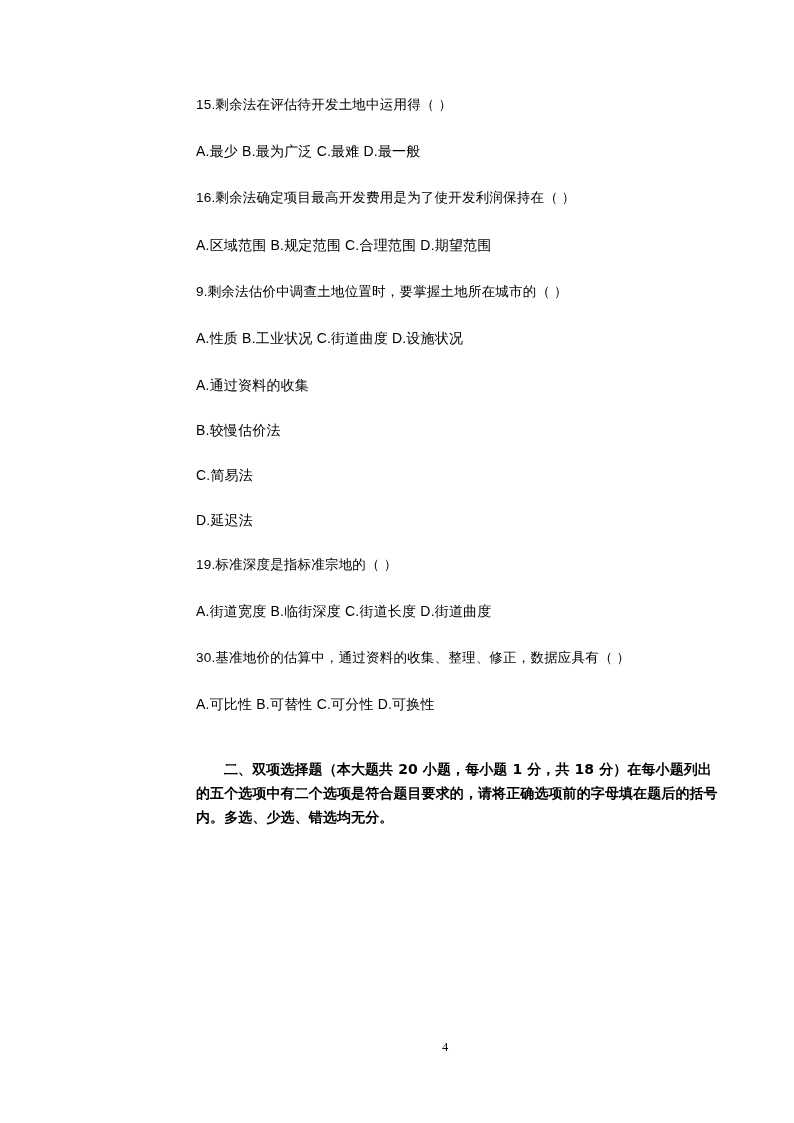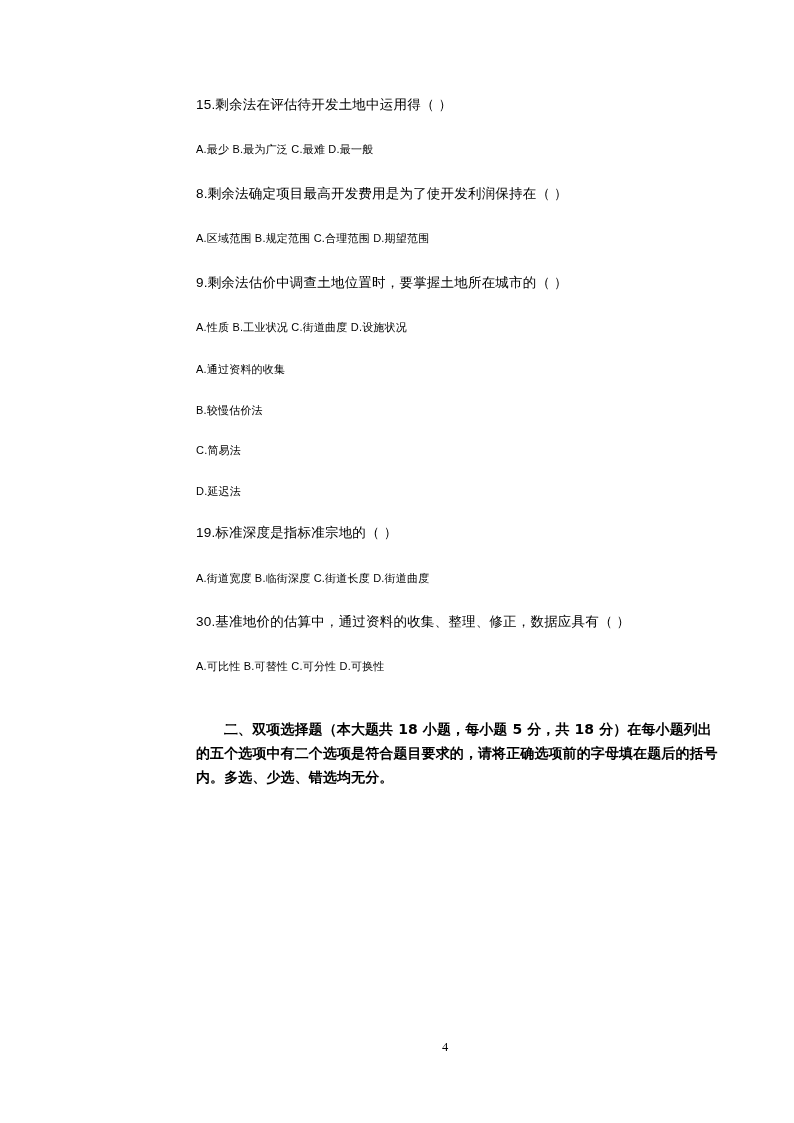--- a/index.html
+++ b/index.html
@@ -26,21 +26,21 @@
   .question {
     margin-bottom: 0;
   }
   .q-stem {
     font-size: 13.5px;
     line-height: 1.5;
     margin: 0 0 26px 0;
     letter-spacing: 0.2px;
   }
   .q-options {
-    font-size: 11px;
+    font-size: 14px;
     line-height: 1.5;
     margin: 0 0 26px 0;
     letter-spacing: 0.2px;
   }
   .q-options.stacked {
     margin: 0 0 24px 0;
   }
   .section-heading {
     font-family: "DejaVu Sans", sans-serif;
     font-weight: bold;
@@ -64,21 +64,21 @@
 <body>
 
 <div class="page">
 
   <div class="question">
     <p class="q-stem">15.剩余法在评估待开发土地中运用得（  ）</p>
     <p class="q-options">A.最少  B.最为广泛  C.最难  D.最一般</p>
   </div>
 
   <div class="question">
-    <p class="q-stem">8.剩余法确定项目最高开发费用是为了使开发利润保持在（  ）</p>
+    <p class="q-stem">16.剩余法确定项目最高开发费用是为了使开发利润保持在（  ）</p>
     <p class="q-options">A.区域范围  B.规定范围  C.合理范围  D.期望范围</p>
   </div>
 
   <div class="question">
     <p class="q-stem">9.剩余法估价中调查土地位置时，要掌握土地所在城市的（  ）</p>
     <p class="q-options">A.性质  B.工业状况  C.街道曲度  D.设施状况</p>
   </div>
 
   <div class="question">
     <p class="q-options stacked">A.通过资料的收集</p>
@@ -90,16 +90,16 @@
   <div class="question">
     <p class="q-stem">19.标准深度是指标准宗地的（  ）</p>
     <p class="q-options">A.街道宽度  B.临街深度  C.街道长度  D.街道曲度</p>
   </div>
 
   <div class="question">
     <p class="q-stem">30.基准地价的估算中，通过资料的收集、整理、修正，数据应具有（  ）</p>
     <p class="q-options">A.可比性  B.可替性  C.可分性  D.可换性</p>
   </div>
 
-  <div class="section-heading">二、双项选择题（本大题共 18 小题，每小题 5 分，共 18 分）在每小题列出的五个选项中有二个选项是符合题目要求的，请将正确选项前的字母填在题后的括号内。多选、少选、错选均无分。</div>
+  <div class="section-heading">二、双项选择题（本大题共 20 小题，每小题 1 分，共 18 分）在每小题列出的五个选项中有二个选项是符合题目要求的，请将正确选项前的字母填在题后的括号内。多选、少选、错选均无分。</div>
 
   <div class="page-number">4</div>
 </div>
 
 </body></html>

